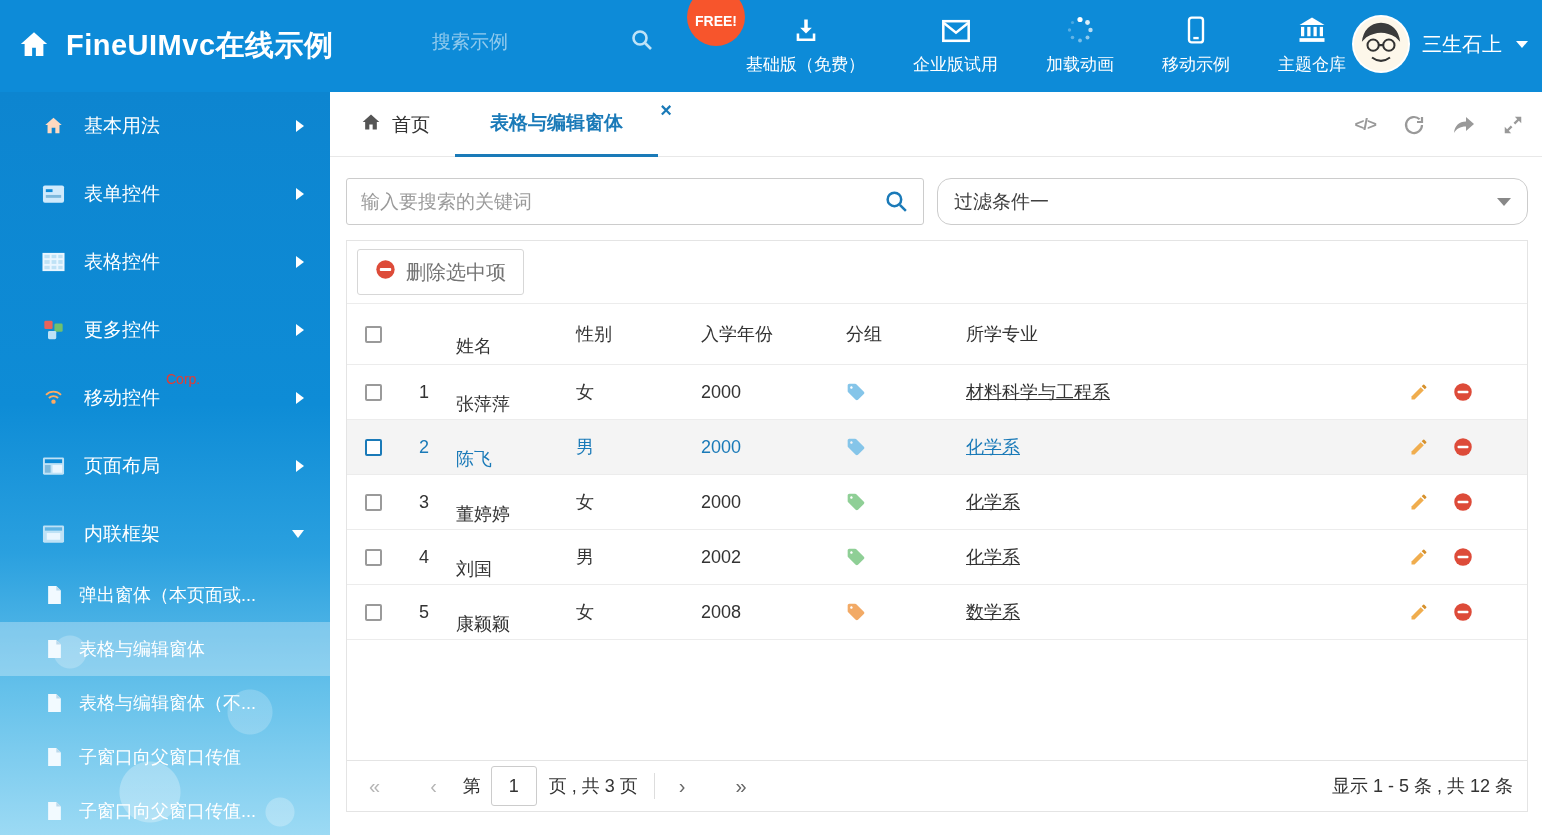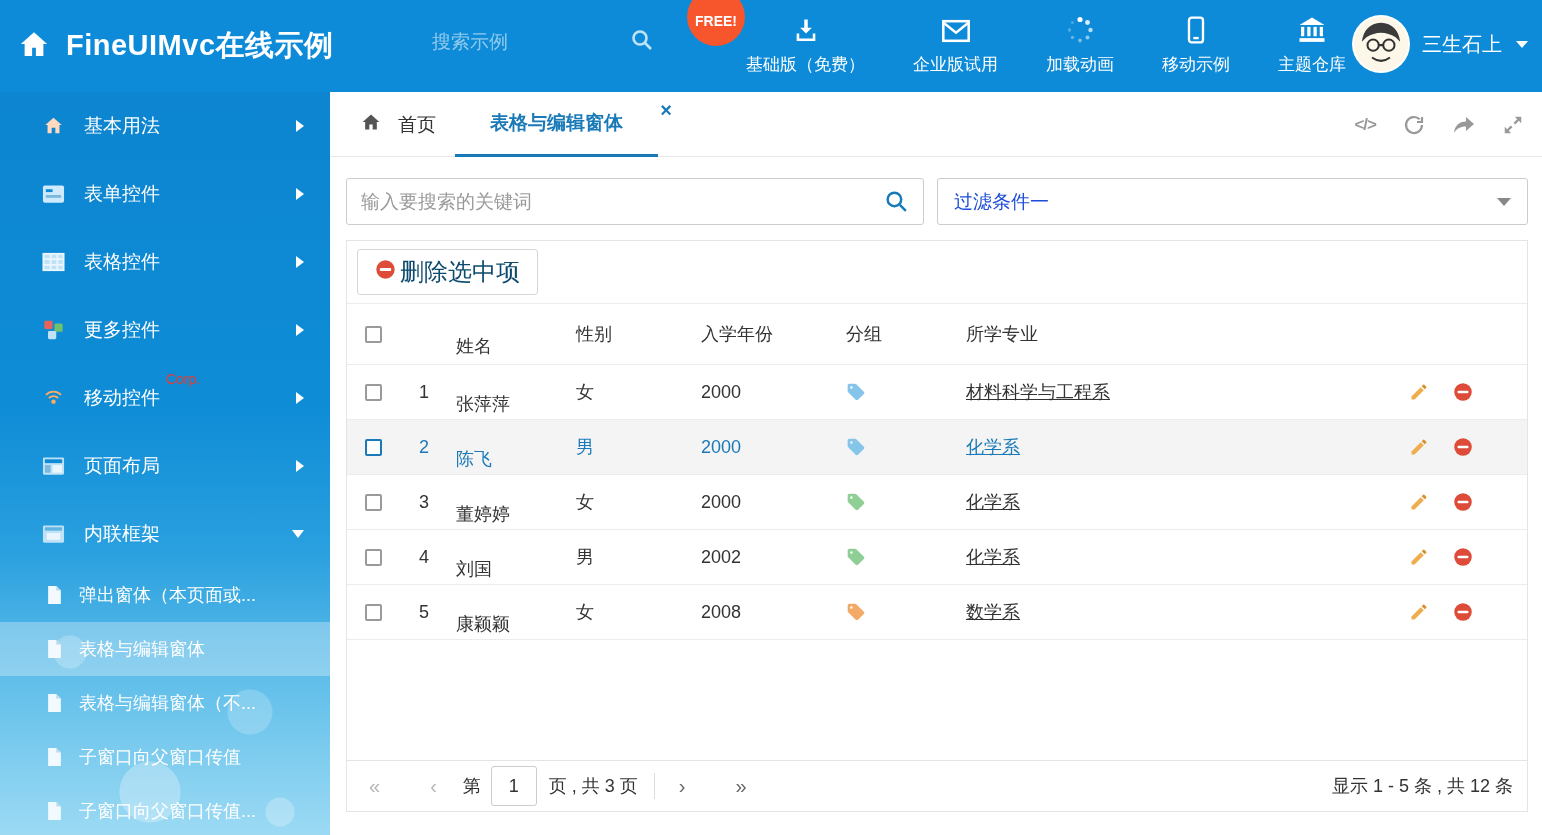--- a/index.html
+++ b/index.html
@@ -38,38 +38,38 @@
   .arr-down { width:0; height:0; border-left:6px solid transparent; border-right:6px solid transparent; border-top:8px solid #fff; margin-left:auto; }
   .side-badge { color:#e83a2f; font-size:14px; margin-left:6px; align-self:flex-start; margin-top:7px; }
   .sub-item { height:54px; display:flex; align-items:center; padding:0 20px 0 46px; color:#fff; font-size:18px; cursor:pointer; }
   .sub-item .fico { margin-right:16px; display:flex; }
   .sub-item.active { background:rgba(255,255,255,.30); }
 
   
   .main { position:absolute; left:330px; top:92px; width:1212px; height:743px; background:#fff; }
 
   .tabbar { position:relative; height:65px; border-bottom:1px solid #e8e8e8; }
-  .tab-home { position:absolute; left:30px; top:0; height:65px; display:flex; align-items:center; gap:16px; font-size:19px; color:#333; cursor:pointer; }
+  .tab-home { position:absolute; left:30px; top:0; height:65px; display:flex; align-items:center; gap:10px; font-size:19px; color:#333; cursor:pointer; }
   .tab-active { position:absolute; left:125px; top:0; width:203px; height:65px; display:flex; align-items:center; justify-content:center; font-size:19px; font-weight:bold; color:#1a7ab8; border-bottom:3px solid #1a7ab8; cursor:pointer; }
   .tab-close { position:absolute; right:-14px; top:8px; color:#1a7ab8; font-size:20px; font-weight:bold; line-height:1; cursor:pointer; }
   .tab-tools { position:absolute; right:18px; top:0; height:65px; display:flex; align-items:center; gap:26px; color:#999; }
   .tool { cursor:pointer; display:flex; align-items:center; }
   .tool.code { font-size:17px; font-weight:bold; letter-spacing:-1px; }
 
   .filter-row { position:absolute; left:16px; right:14px; top:86px; height:47px; }
   .search-box { position:absolute; left:0; top:0; width:578px; height:47px; border:1px solid #ccc; border-radius:3px; display:flex; align-items:center; }
   .search-box input { flex:1; border:none; outline:none; font-size:19px; color:#333; padding:0 14px; font-family:inherit; background:transparent; }
   .search-box input::placeholder { color:#9a9a9a; }
   .search-box .mag { margin-right:14px; display:flex; cursor:pointer; }
-  .filter-dd { position:absolute; left:591px; right:0; top:0; height:47px; border:1px solid #ccc; border-radius:3px; display:flex; align-items:center; padding:0 16px; font-size:19px; color:#1d4ed8; cursor:pointer; }
+  .filter-dd { position:absolute; left:591px; right:0; top:0; height:47px; border:1px solid #ccc; border-radius:14px; display:flex; align-items:center; padding:0 16px; font-size:19px; color:#404040; cursor:pointer; }
   .filter-dd .caret { margin-left:auto; width:0; height:0; border-left:7px solid transparent; border-right:7px solid transparent; border-top:8px solid #888; }
 
   .panel { position:absolute; left:16px; right:14px; top:148px; bottom:23px; border:1px solid #e4e4e4; display:flex; flex-direction:column; }
   .toolbar { height:62px; display:flex; align-items:center; padding:0 10px; }
-  .btn { display:flex; align-items:center; gap:4px; border:1px solid #d7d7d7; border-radius:3px; background:#fff; height:46px; padding:0 17px; font-size:24px; color:#0c4a6e; cursor:pointer; font-family:inherit; }
+  .btn { display:flex; align-items:center; gap:10px; border:1px solid #d7d7d7; border-radius:3px; background:#fff; height:46px; padding:0 17px; font-size:20px; color:#737373; cursor:pointer; font-family:inherit; }
   .btn-add { margin-left:auto; }
 
   .tbl-head { height:62px; display:flex; align-items:center; border-top:1px solid #ececec; border-bottom:1px solid #ececec; font-size:18px; color:#333; }
   .tbl-row { height:55px; display:flex; align-items:center; border-bottom:1px solid #ececec; font-size:18px; color:#333; }
   .tbl-row.selected { background:#f4f4f4; color:#1a7ab8; }
   .col-check { width:52px; display:flex; justify-content:center; }
   .col-num { width:57px; padding-left:20px; }
   .col-name { width:120px;margin-top:24px; }
   .col-gender { width:125px; }
   .col-year { width:145px; }

